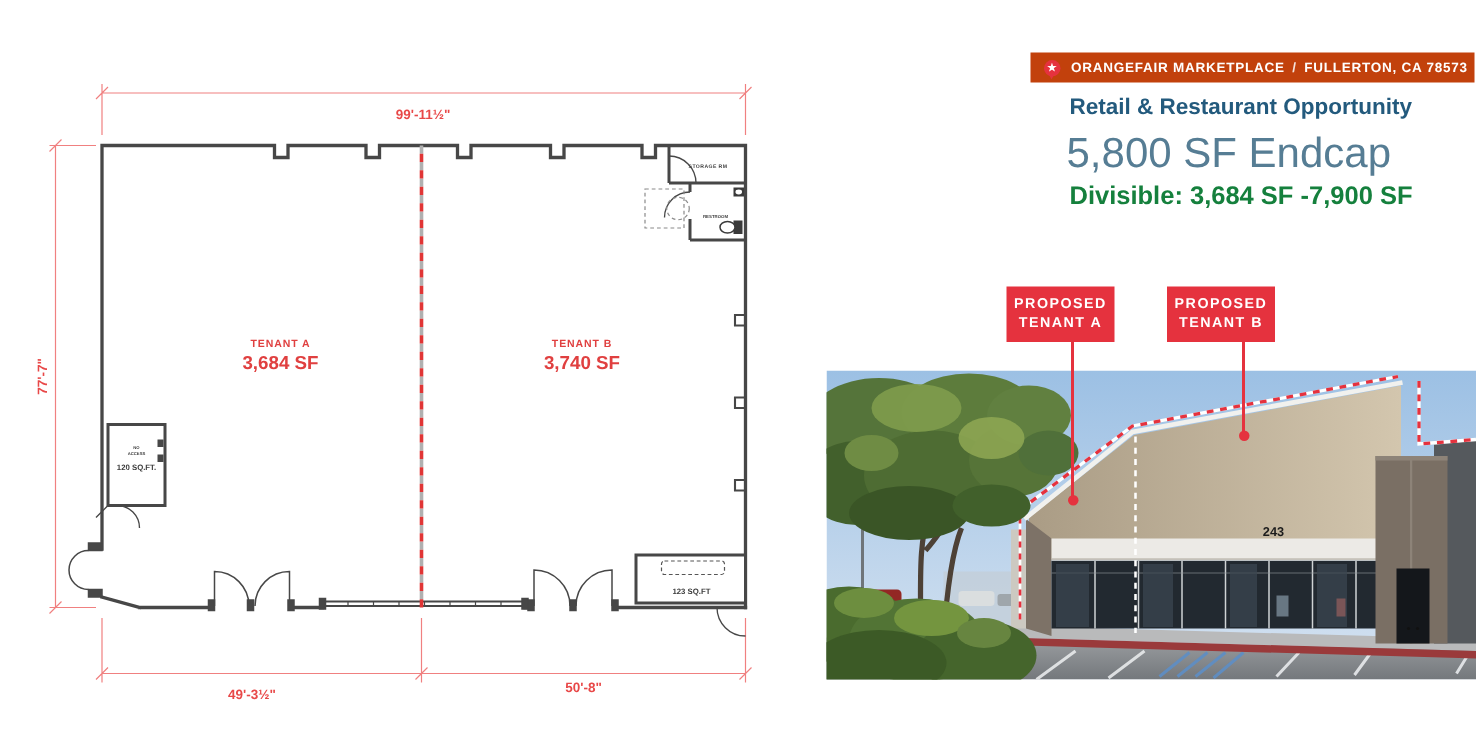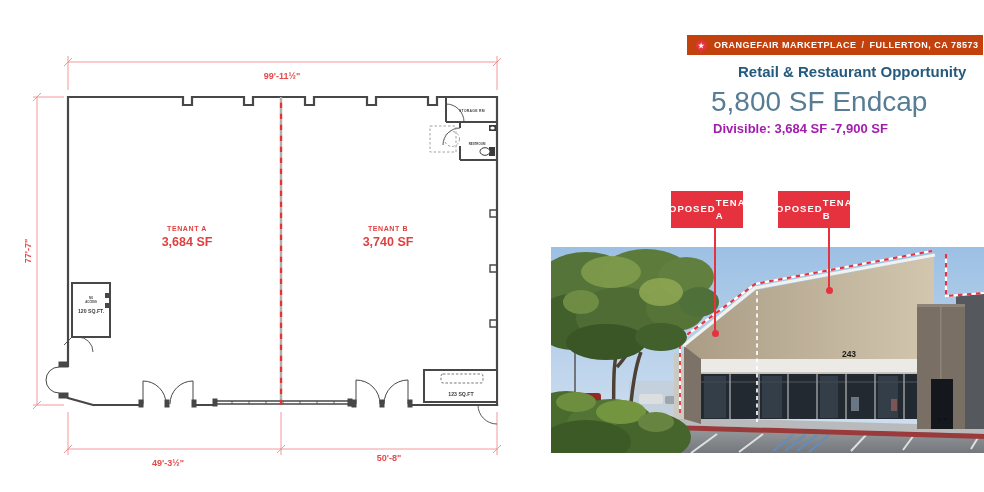--- a/index.html
+++ b/index.html
@@ -18,26 +18,26 @@
   .loc-bar { position:absolute; left:687px; top:35px; width:296px; height:20px;
              background:#c2410c; display:flex; align-items:center; padding-left:9px;
              color:#ffffff; font-size:9px; font-weight:bold; letter-spacing:.5px; }
   .pin { position:relative; width:11px; height:11px; background:#e5323e; border-radius:50%;
          margin-right:7px; flex:0 0 auto; display:flex; align-items:center; justify-content:center; }
   .pin::after { content:""; position:absolute; left:3.2px; top:9.5px; border-left:2.3px solid transparent;
                 border-right:2.3px solid transparent; border-top:4px solid #e5323e; }
   .pin-star { color:#fff; font-size:7px; line-height:1; }
   .loc-div { margin:0 5px; opacity:.85; }
 
-  .subtitle { position:absolute; left:713px; top:63px; color:#235a7d; font-size:15px; font-weight:bold;margin-left:25px; }
+  .subtitle { position:absolute; left:713px; top:63px; color:#235a7d; font-size:15px; font-weight:bold; }
   .headline { position:absolute; left:711px; top:86px; color:#567d94; font-size:28px; font-weight:300; }
-  .divisible { position:absolute; left:713px; top:121px; color:#a21caf; font-size:13px; font-weight:bold; }
+  .divisible { position:absolute; left:713px; top:121px; color:#15803d; font-size:17px; font-weight:bold; }
 
   .callout { position:absolute; width:72px; height:37px; background:#e5323e; color:#fff;
-             display:flex; flex-direction:row; align-items:center; justify-content:center;
+             display:flex; flex-direction:column; align-items:center; justify-content:center;
              font-size:9.5px; font-weight:bold; letter-spacing:1px; line-height:1.3; z-index:6; }
   .callout-a { left:671px; top:191px; }
   .callout-b { left:778px; top:191px; }
   .lead { position:absolute; width:2px; background:#e5323e; z-index:5; }
   .lead-a { left:714px; top:228px; height:104px; }
   .lead-b { left:828px; top:228px; height:61px; }
   .lead-dot { position:absolute; width:7px; height:7px; border-radius:50%; background:#e5323e; z-index:5; }
   .dot-a { left:712px; top:330px; }
   .dot-b { left:826px; top:287px; }
 

